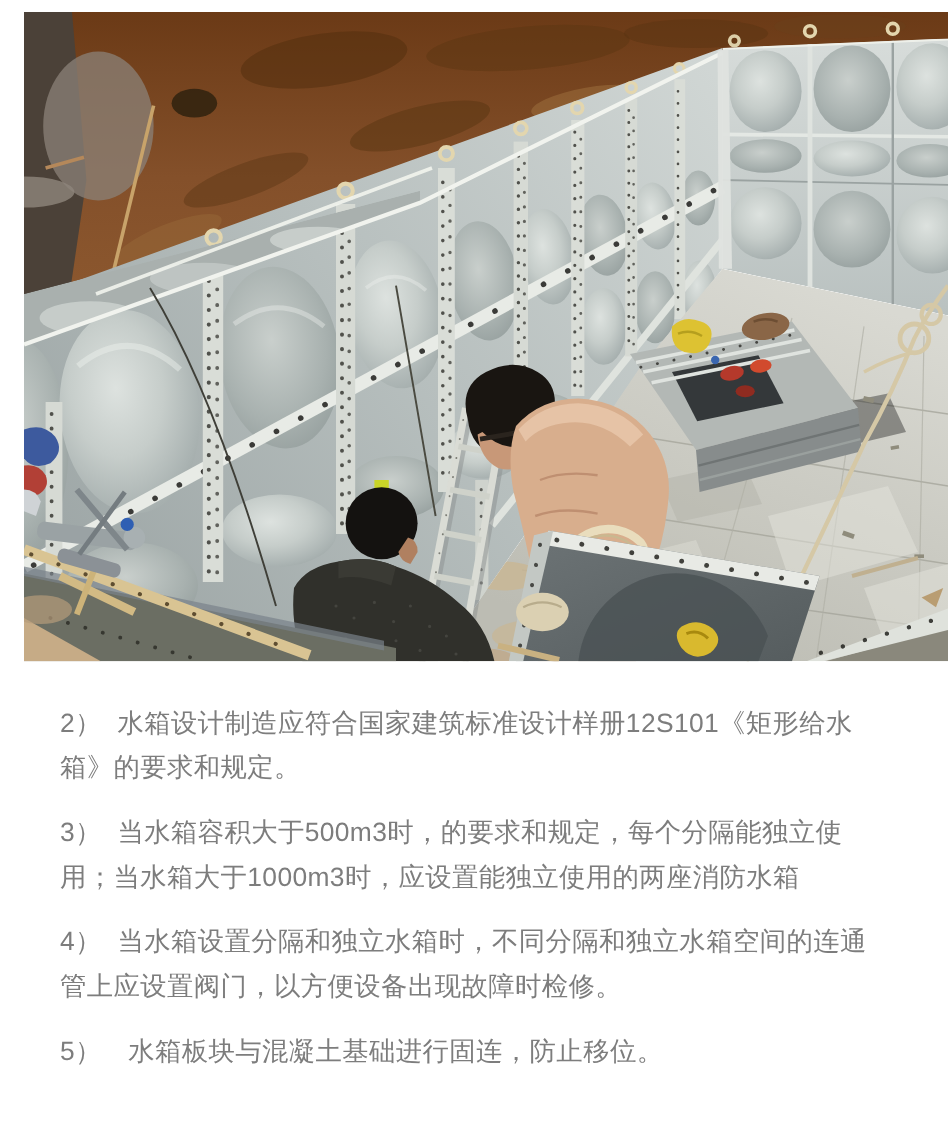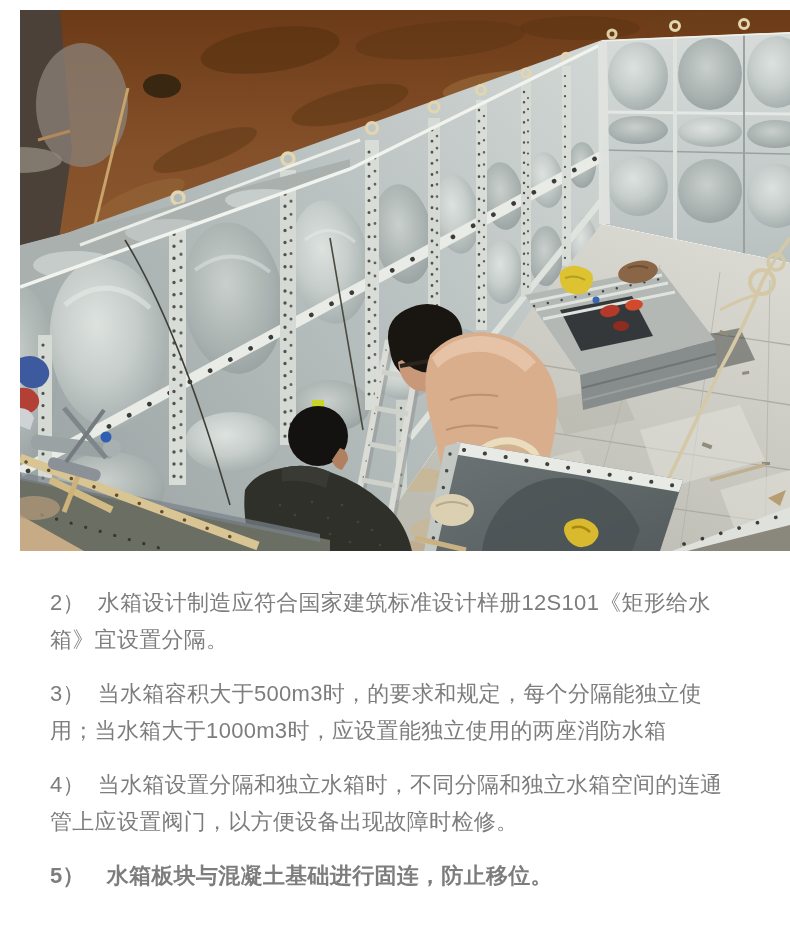--- a/index.html
+++ b/index.html
@@ -3,21 +3,21 @@
 <meta charset="utf-8">
 <style>
   html,body{margin:0;padding:0;background:#ffffff;}
   body{width:790px;height:938px;position:relative;overflow:hidden;
        font-family:"Liberation Sans","DejaVu Sans",sans-serif;}
   .photo{position:absolute;left:20px;top:10px;width:770px;height:541px;margin:0;}
   .photo svg{display:block;}
   .article{position:absolute;left:50px;top:584px;width:694px;
            font-size:22px;line-height:37px;color:#7d7d7d;letter-spacing:.3px;}
   .article p{margin:0 0 17px 0;}
-  .article p.last{margin-top:4px;font-weight:bold;}
+  .article p.last{margin-top:4px;}
   .num{margin-right:13px;}
   .num-wide{margin-right:22px;}
 </style>
 </head>
 <body>
 
 <figure class="photo">
 <svg width="770" height="541" viewBox="0 0 770 541" xmlns="http://www.w3.org/2000/svg">
   <defs>
     <linearGradient id="lgEarth" x1="0" y1="0" x2="0" y2="1">
@@ -387,17 +387,17 @@
       <line x1="44" y1="398" x2="86" y2="448" stroke="#7e868a" stroke-width="5"></line>
       <line x1="84" y1="400" x2="46" y2="452" stroke="#747c80" stroke-width="4"></line>
     </g>
     <polygon points="0,505 64,541 0,541" fill="#c6ab86"></polygon>
     <ellipse cx="14" cy="498" rx="26" ry="12" fill="#b59b7a" opacity=".7"></ellipse>
   </g>
 </svg>
 </figure>
 
 <section class="article" style="color: rgb(125, 125, 125);">
-  <p><span class="num">2）</span><span>水箱设计制造应符合国家建筑标准设计样册12S101《矩形给水箱》宜设置分隔。</span></p>
+  <p><span class="num">2）</span><span>水箱设计制造应符合国家建筑标准设计样册12S101《矩形给水箱》的要求和规定。</span></p>
   <p><span class="num">3）</span><span>当水箱容积大于500m3时，的要求和规定，每个分隔能独立使用；当水箱大于1000m3时，应设置能独立使用的两座消防水箱</span></p>
   <p><span class="num">4）</span><span>当水箱设置分隔和独立水箱时，不同分隔和独立水箱空间的连通管上应设置阀门，以方便设备出现故障时检修。</span></p>
   <p class="last"><span class="num num-wide">5）</span><span>水箱板块与混凝土基础进行固连，防止移位。</span></p>
 </section>
 
 </body></html>

